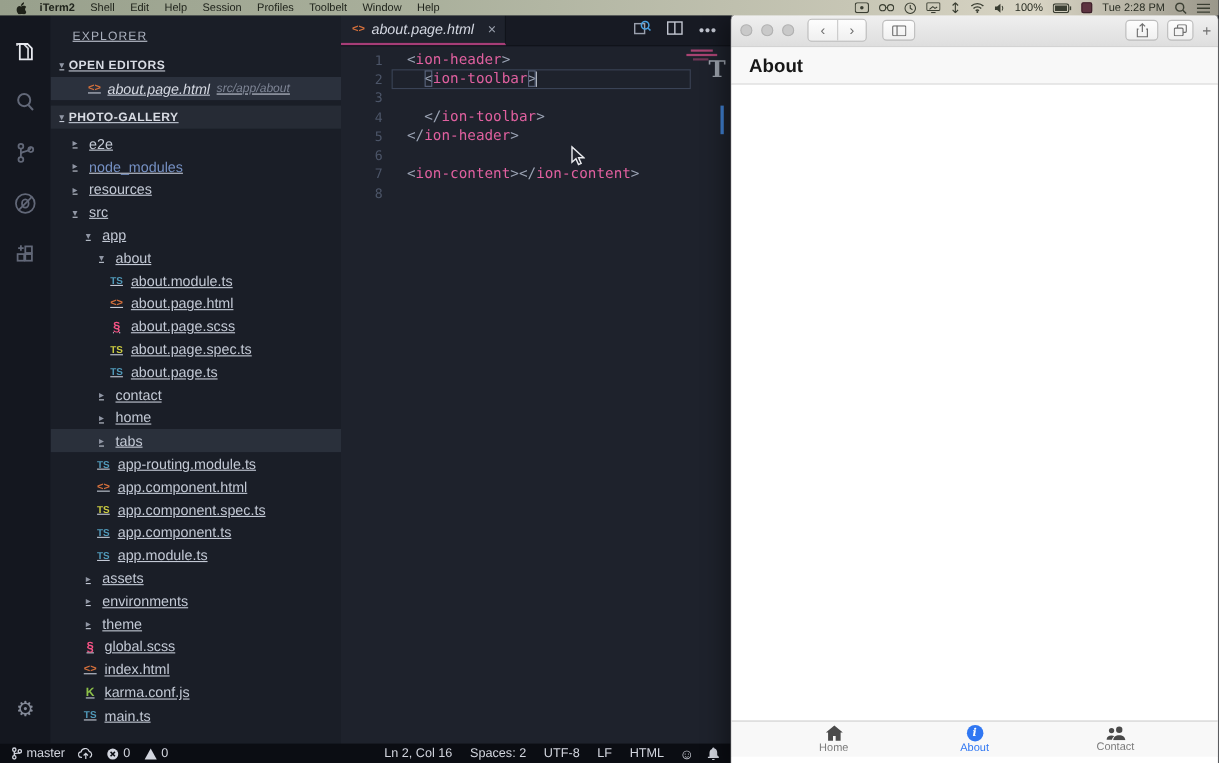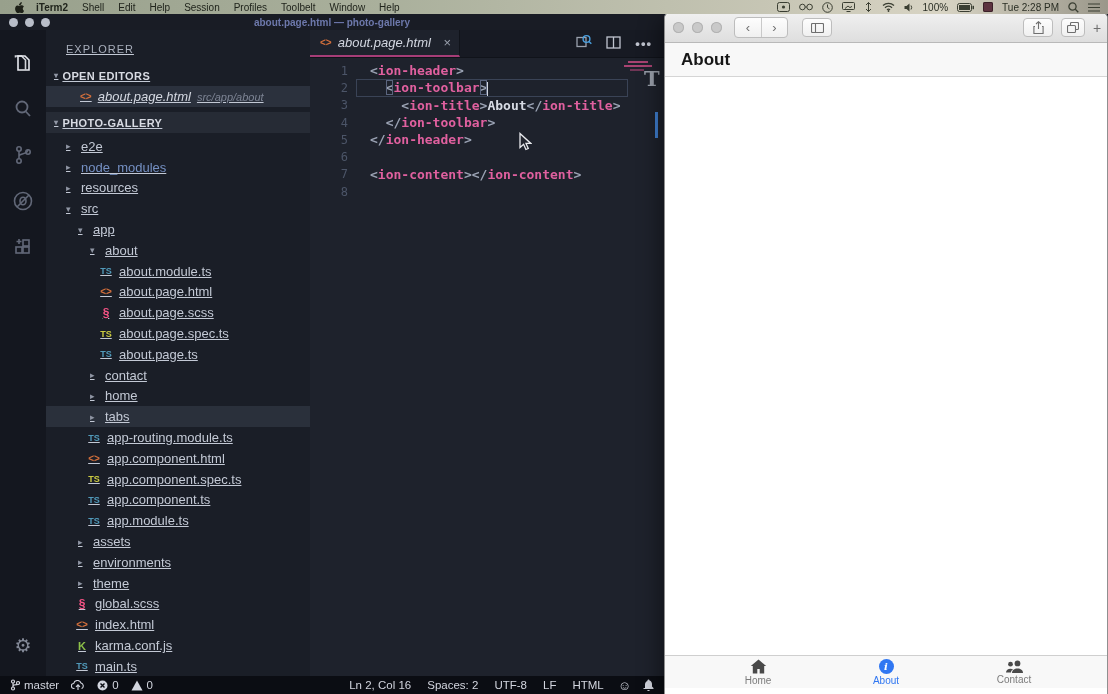--- a/index.html
+++ b/index.html
@@ -75,21 +75,21 @@
   .tab .ticon { color:var(--html-orange); font-size:10px; font-weight:bold; }
   .tab .tname { font-size:13px; font-style:italic; color:#d3d7e1; white-space:nowrap; }
   .tab .tclose { margin-left:auto; color:#9aa0ad; font-size:13px; }
   .editor-actions { margin-left:auto; display:flex; align-items:center; gap:14px; padding-right:12px; }
   .editor-actions .dots { color:#c0c4cf; font-size:13px; font-weight:bold; letter-spacing:1px; }
 
   .code-area { position:relative; flex:1; padding-top:4px;
     font-family:"DejaVu Sans Mono", monospace; font-size:13px; }
   .code-line { position:relative; height:17.3px; display:flex; align-items:center; }
   .ln { width:38px; text-align:right; color:var(--linenum); flex:0 0 38px; font-size:12px; }
-  .code-text { margin-left:22px; white-space:pre; z-index:2;font-weight:bold; }
+  .code-text { margin-left:22px; white-space:pre; z-index:2; }
   .punct { color:var(--punct); }
   .tag { color:var(--tag); }
   .txt { color:var(--codetext); }
   .plain { color:var(--codetext); }
   .boxed { outline:1px solid #5b657f; outline-offset:-1px; }
   .caret { display:inline-block; width:1px; height:14px; background:#d3d7e0; vertical-align:middle; }
   .curline-box { position:absolute; left:46px; width:272px; top:0; bottom:0;
     border:1px solid #3a4356; z-index:1; }
 
   
@@ -215,28 +215,20 @@
           <circle cx="4.5" cy="4.5" r="3.6" fill="none" stroke="#3a3e32" stroke-width="1.3"></circle>
           <path d="M7.3 7.3l3 3" stroke="#3a3e32" stroke-width="1.3"></path>
         </svg>
       <svg width="12" height="9" viewBox="0 0 12 9">
           <path d="M0 1h12M0 4.5h12M0 8h12" stroke="#3a3e32" stroke-width="1.2"></path>
         </svg>
     </span>
   </div>
 
   <div class="vscode">
-    <div class="vs-titlebar">
-      <div class="vs-lights">
-          <i></i>
-          <i></i>
-          <i></i>
-        </div>
-      <div class="vs-title">about.page.html — photo-gallery</div>
-    </div>
     <div class="vs-main">
       <div class="activitybar">
         <span class="act-icon active">
           <svg width="24" height="24" viewBox="0 0 24 24" fill="none" stroke="currentColor" stroke-width="1.6">
               <path d="M7 5h7l4 4v10H7z"></path>
               <path d="M7 5v-1.5h6l4 4V17" opacity="0.9" transform="translate(-2.5,1.5)"></path>
             </svg>
         </span>
         <span class="act-icon">
           <svg width="24" height="24" viewBox="0 0 24 24" fill="none" stroke="currentColor" stroke-width="1.8">
@@ -423,21 +415,20 @@
               <span class="ln">1</span>
               <span class="code-text"><span class="punct">&lt;</span><span class="tag">ion-header</span><span class="punct">&gt;</span></span>
             </div>
             <div class="code-line">
               <div class="curline-box"></div>
               <span class="ln">2</span>
               <span class="code-text"><span class="plain">  </span><span class="punct boxed">&lt;</span><span class="tag">ion-toolbar</span><span class="punct boxed">&gt;</span><span class="caret"></span></span>
             </div>
             <div class="code-line">
               <span class="ln">3</span>
-              <span class="code-text"><span class="plain">    </span><span class="punct">&lt;</span><span class="tag">ion-title</span><span class="punct">&gt;</span><span class="txt">About</span><span class="punct">&lt;/</span><span class="tag">ion-title</span><span class="punct">&gt;</span></span>
             </div>
             <div class="code-line">
               <span class="ln">4</span>
               <span class="code-text"><span class="plain">  </span><span class="punct">&lt;/</span><span class="tag">ion-toolbar</span><span class="punct">&gt;</span></span>
             </div>
             <div class="code-line">
               <span class="ln">5</span>
               <span class="code-text"><span class="punct">&lt;/</span><span class="tag">ion-header</span><span class="punct">&gt;</span></span>
             </div>
             <div class="code-line">

